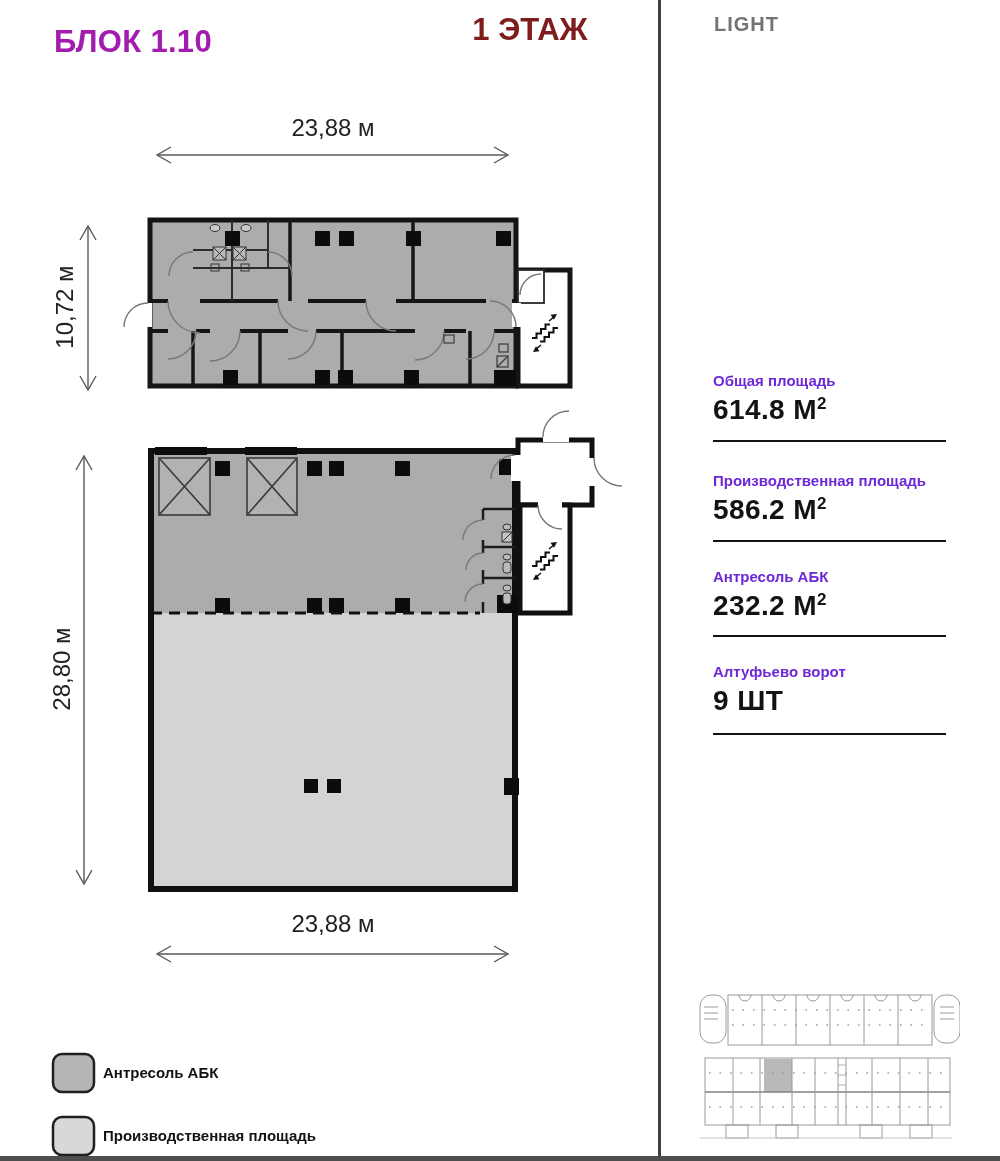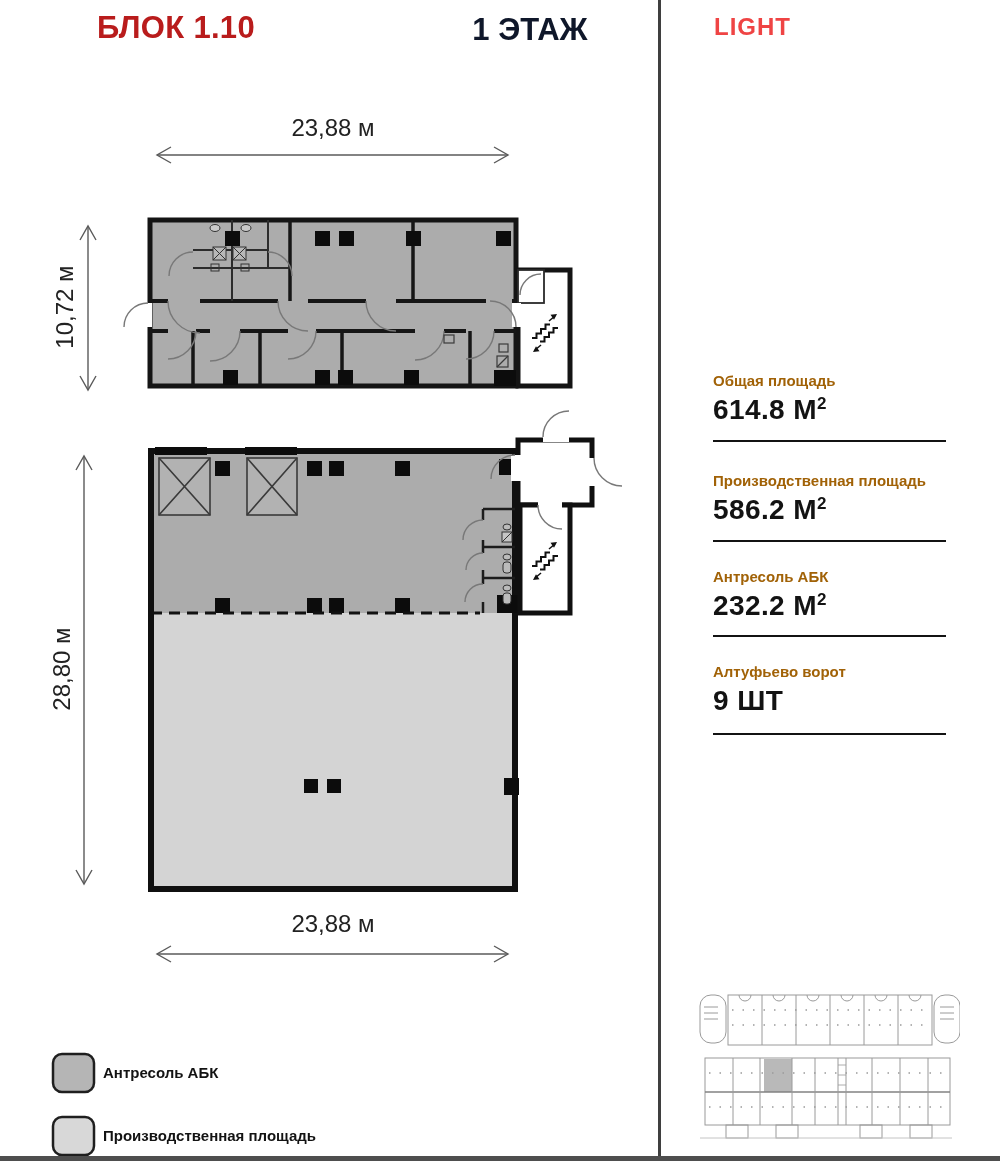--- a/index.html
+++ b/index.html
@@ -1,29 +1,29 @@
 <!DOCTYPE html>
 <html><head>
 <meta charset="utf-8">
 <style>
   html,body{margin:0;padding:0;background:#ffffff;}
   body{font-family:"Liberation Sans",sans-serif;color:#151515;}
   .page{position:relative;width:1000px;height:1161px;background:#ffffff;overflow:hidden;}
   .abs{position:absolute;}
-  .block-title{left:54px;top:10px;font-size:31px;font-weight:800;color:#b91c1c;letter-spacing:.3px;white-space:nowrap;margin-left:43px;}
-  .floor-title{left:415px;top:12px;width:230px;text-align:center;font-size:31px;font-weight:800;color:#0f172a;white-space:nowrap;}
+  .block-title{left:54px;top:24px;font-size:31px;font-weight:800;color:#a21caf;letter-spacing:.3px;white-space:nowrap;}
+  .floor-title{left:415px;top:12px;width:230px;text-align:center;font-size:31px;font-weight:800;color:#7f1d1d;white-space:nowrap;}
   .dim{font-size:24px;font-weight:500;color:#222;white-space:nowrap;}
   .dim-top{left:155px;top:114px;width:356px;text-align:center;}
   .dim-bottom{left:155px;top:910px;width:356px;text-align:center;}
   .dim-rot{width:160px;height:26px;text-align:center;transform:rotate(-90deg);transform-origin:center;}
   .dim-left-upper{left:-16px;top:294px;}
   .dim-left-lower{left:-19px;top:656px;}
-  .brand{left:714px;top:12px;font-size:24px;font-weight:800;line-height:1.22;letter-spacing:1px;color:#ef4444;}
+  .brand{left:714px;top:12px;font-size:20px;font-weight:800;line-height:1.22;letter-spacing:1px;color:#737373;}
   .desc{left:714px;top:92px;width:240px;font-size:17px;font-weight:700;line-height:1.3;color:#131313;}
-  .stat-label{position:absolute;left:713px;font-size:15px;font-weight:700;color:#a16207;white-space:nowrap;}
+  .stat-label{position:absolute;left:713px;font-size:15px;font-weight:700;color:#6d28d9;white-space:nowrap;}
   .stat-value{position:absolute;left:713px;font-size:28px;font-weight:800;color:#131313;letter-spacing:.4px;white-space:nowrap;}
   .stat-value sup{font-size:17px;}
   .stat-rule{position:absolute;left:713px;width:233px;height:2px;background:#131313;}
   .legend-label{position:absolute;left:103px;font-size:15px;font-weight:700;color:#131313;white-space:nowrap;}
   .divider{left:658px;top:0;width:3px;height:1157px;background:#3f3f3f;}
   .bottom-border{left:0;top:1156px;width:1000px;height:5px;background:#4e4e4e;}
 </style>
 </head>
 <body>
 

